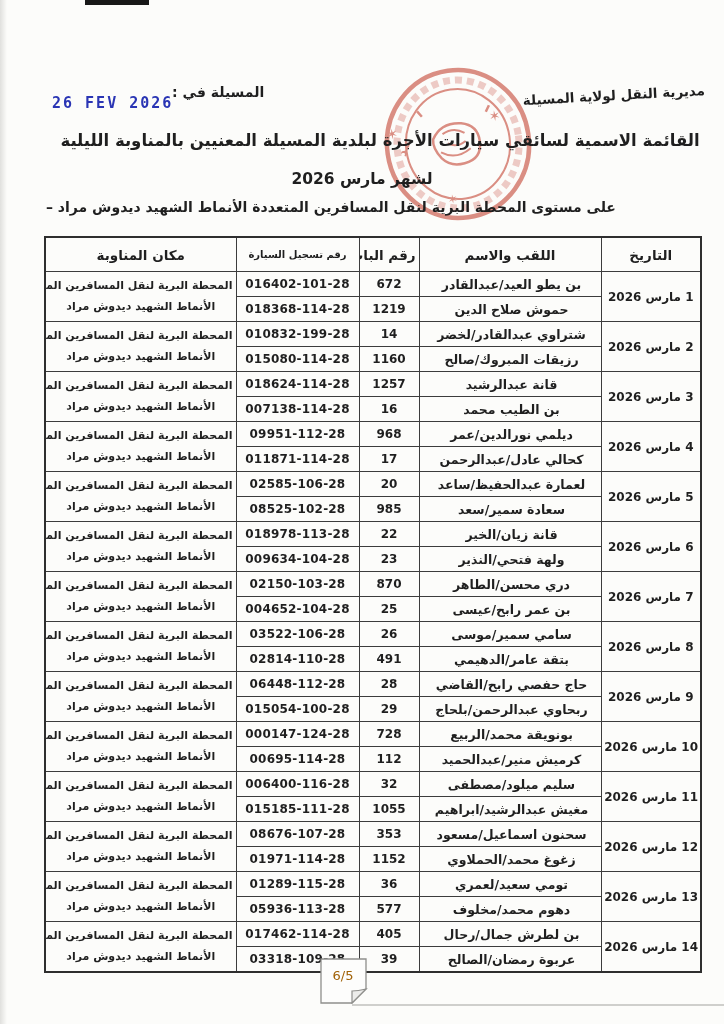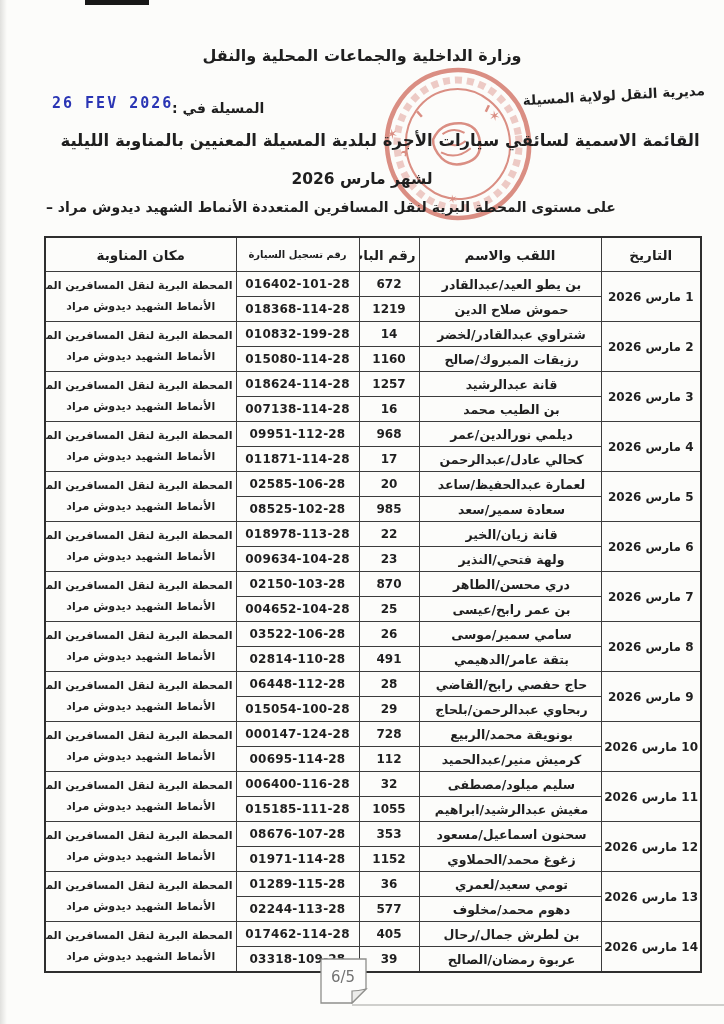--- a/index.html
+++ b/index.html
@@ -13,21 +13,21 @@
   .left-edge{position:absolute; left:0; top:0; width:7px; height:100%;
     background:linear-gradient(to right,#c9c9c6,rgba(255,255,255,0)); opacity:.55;}
   .bottom-line{position:absolute; left:352px; top:1004px; width:372px; height:2px; background:#cfcfcc;}
   
   .gov-line1{position:absolute; top:14px; left:0; right:0; text-align:center;
     font-size:19px; font-weight:bold; letter-spacing:.3px;}
   .gov-line2{position:absolute; top:46px; left:0; right:0; text-align:center;
     font-size:16px; font-weight:bold;}
   .directorate{position:absolute; top:82px; right:20px; font-size:13.5px; font-weight:bold;
     transform:rotate(-3.2deg); transform-origin:right top;}
-  .msila-date{position:absolute; top:100px; left:172px; font-size:14px; font-weight:bold;}
+  .msila-date{position:absolute; top:84px; left:172px; font-size:14px; font-weight:bold;}
   .blue-stamp{position:absolute; top:94px; left:52px; direction:ltr;
     font-family:"DejaVu Sans Mono", monospace; font-weight:bold; font-size:15px;
     letter-spacing:2px; color:#2a35b4; transform:scaleY(1.08);}
   
   .stamp{position:absolute; left:382px; top:66px; width:152px; height:156px;
     opacity:.58; mix-blend-mode:multiply; transform:rotate(-8deg); pointer-events:none;}
   
   .title1{position:absolute; top:131px; left:0; right:0; text-align:center;
     font-size:16.5px; font-weight:bold;padding-left:36px;}
   .title2{position:absolute; top:170px; left:0; right:0; text-align:center;
@@ -45,32 +45,31 @@
   .roster td{height:24px; font-weight:bold;}
   td.cell-date{font-size:12px; white-space:nowrap;}
   td.cell-name{font-size:12.5px; white-space:nowrap;padding-left:6px;}
   td.cell-door{font-size:12px; direction:ltr;}
   td.cell-reg{font-size:12px; direction:ltr; letter-spacing:.2px;}
   td.cell-loc{font-size:11px; line-height:1.9; white-space:nowrap;}
   
   .page-num-box{position:absolute; left:320px; top:958px; width:60px; height:46px;}
   .page-num-box svg{position:absolute; left:0; top:0;}
   .page-num-label{position:absolute; left:0; top:10px; width:46px; text-align:center;
-    font-size:15px; color:#737373; direction:ltr;}
+    font-size:13px; color:#a16207; direction:ltr;}
 </style>
 </head>
 <body>
 
 <div class="page">
 
   <div class="artifact-topbar"></div>
   <div class="left-edge"></div>
   <div class="bottom-line"></div>
 
-  <div class="gov-line2">وزارة الداخلية والجماعات المحلية والنقل</div>
   <div class="directorate">مديرية النقل لولاية المسيلة</div>
   <div class="msila-date">المسيلة في  :</div>
   <div class="blue-stamp">26 FEV 2026</div>
 
   <div class="stamp">
     <svg width="152" height="156" viewBox="0 0 152 156">
       <g fill="none" stroke="#c5402e">
         <ellipse cx="76" cy="78" rx="71" ry="74" stroke-width="4.5"></ellipse>
         <ellipse cx="76" cy="78" rx="52" ry="55" stroke-width="2"></ellipse>
         <ellipse cx="76" cy="78" rx="61" ry="64" stroke-width="7" stroke-dasharray="7 5" opacity=".45"></ellipse>
@@ -301,21 +300,21 @@
             <td class="cell-door">36</td>
             <td class="cell-reg">01289-115-28</td>
             <td class="cell-loc" rowspan="2">
               <div>المحطة البرية لنقل المسافرين المتعددة</div>
               <div>الأنماط الشهيد ديدوش مراد</div>
             </td>
           </tr>
           <tr>
             <td class="cell-name">دهوم محمد/مخلوف</td>
             <td class="cell-door">577</td>
-            <td class="cell-reg">02244-113-28</td>
+            <td class="cell-reg">05936-113-28</td>
           </tr>
           <tr>
             <td class="cell-date" rowspan="2">14 مارس 2026</td>
             <td class="cell-name">بن لطرش جمال/رحال</td>
             <td class="cell-door">405</td>
             <td class="cell-reg">017462-114-28</td>
             <td class="cell-loc" rowspan="2">
               <div>المحطة البرية لنقل المسافرين المتعددة</div>
               <div>الأنماط الشهيد ديدوش مراد</div>
             </td>

